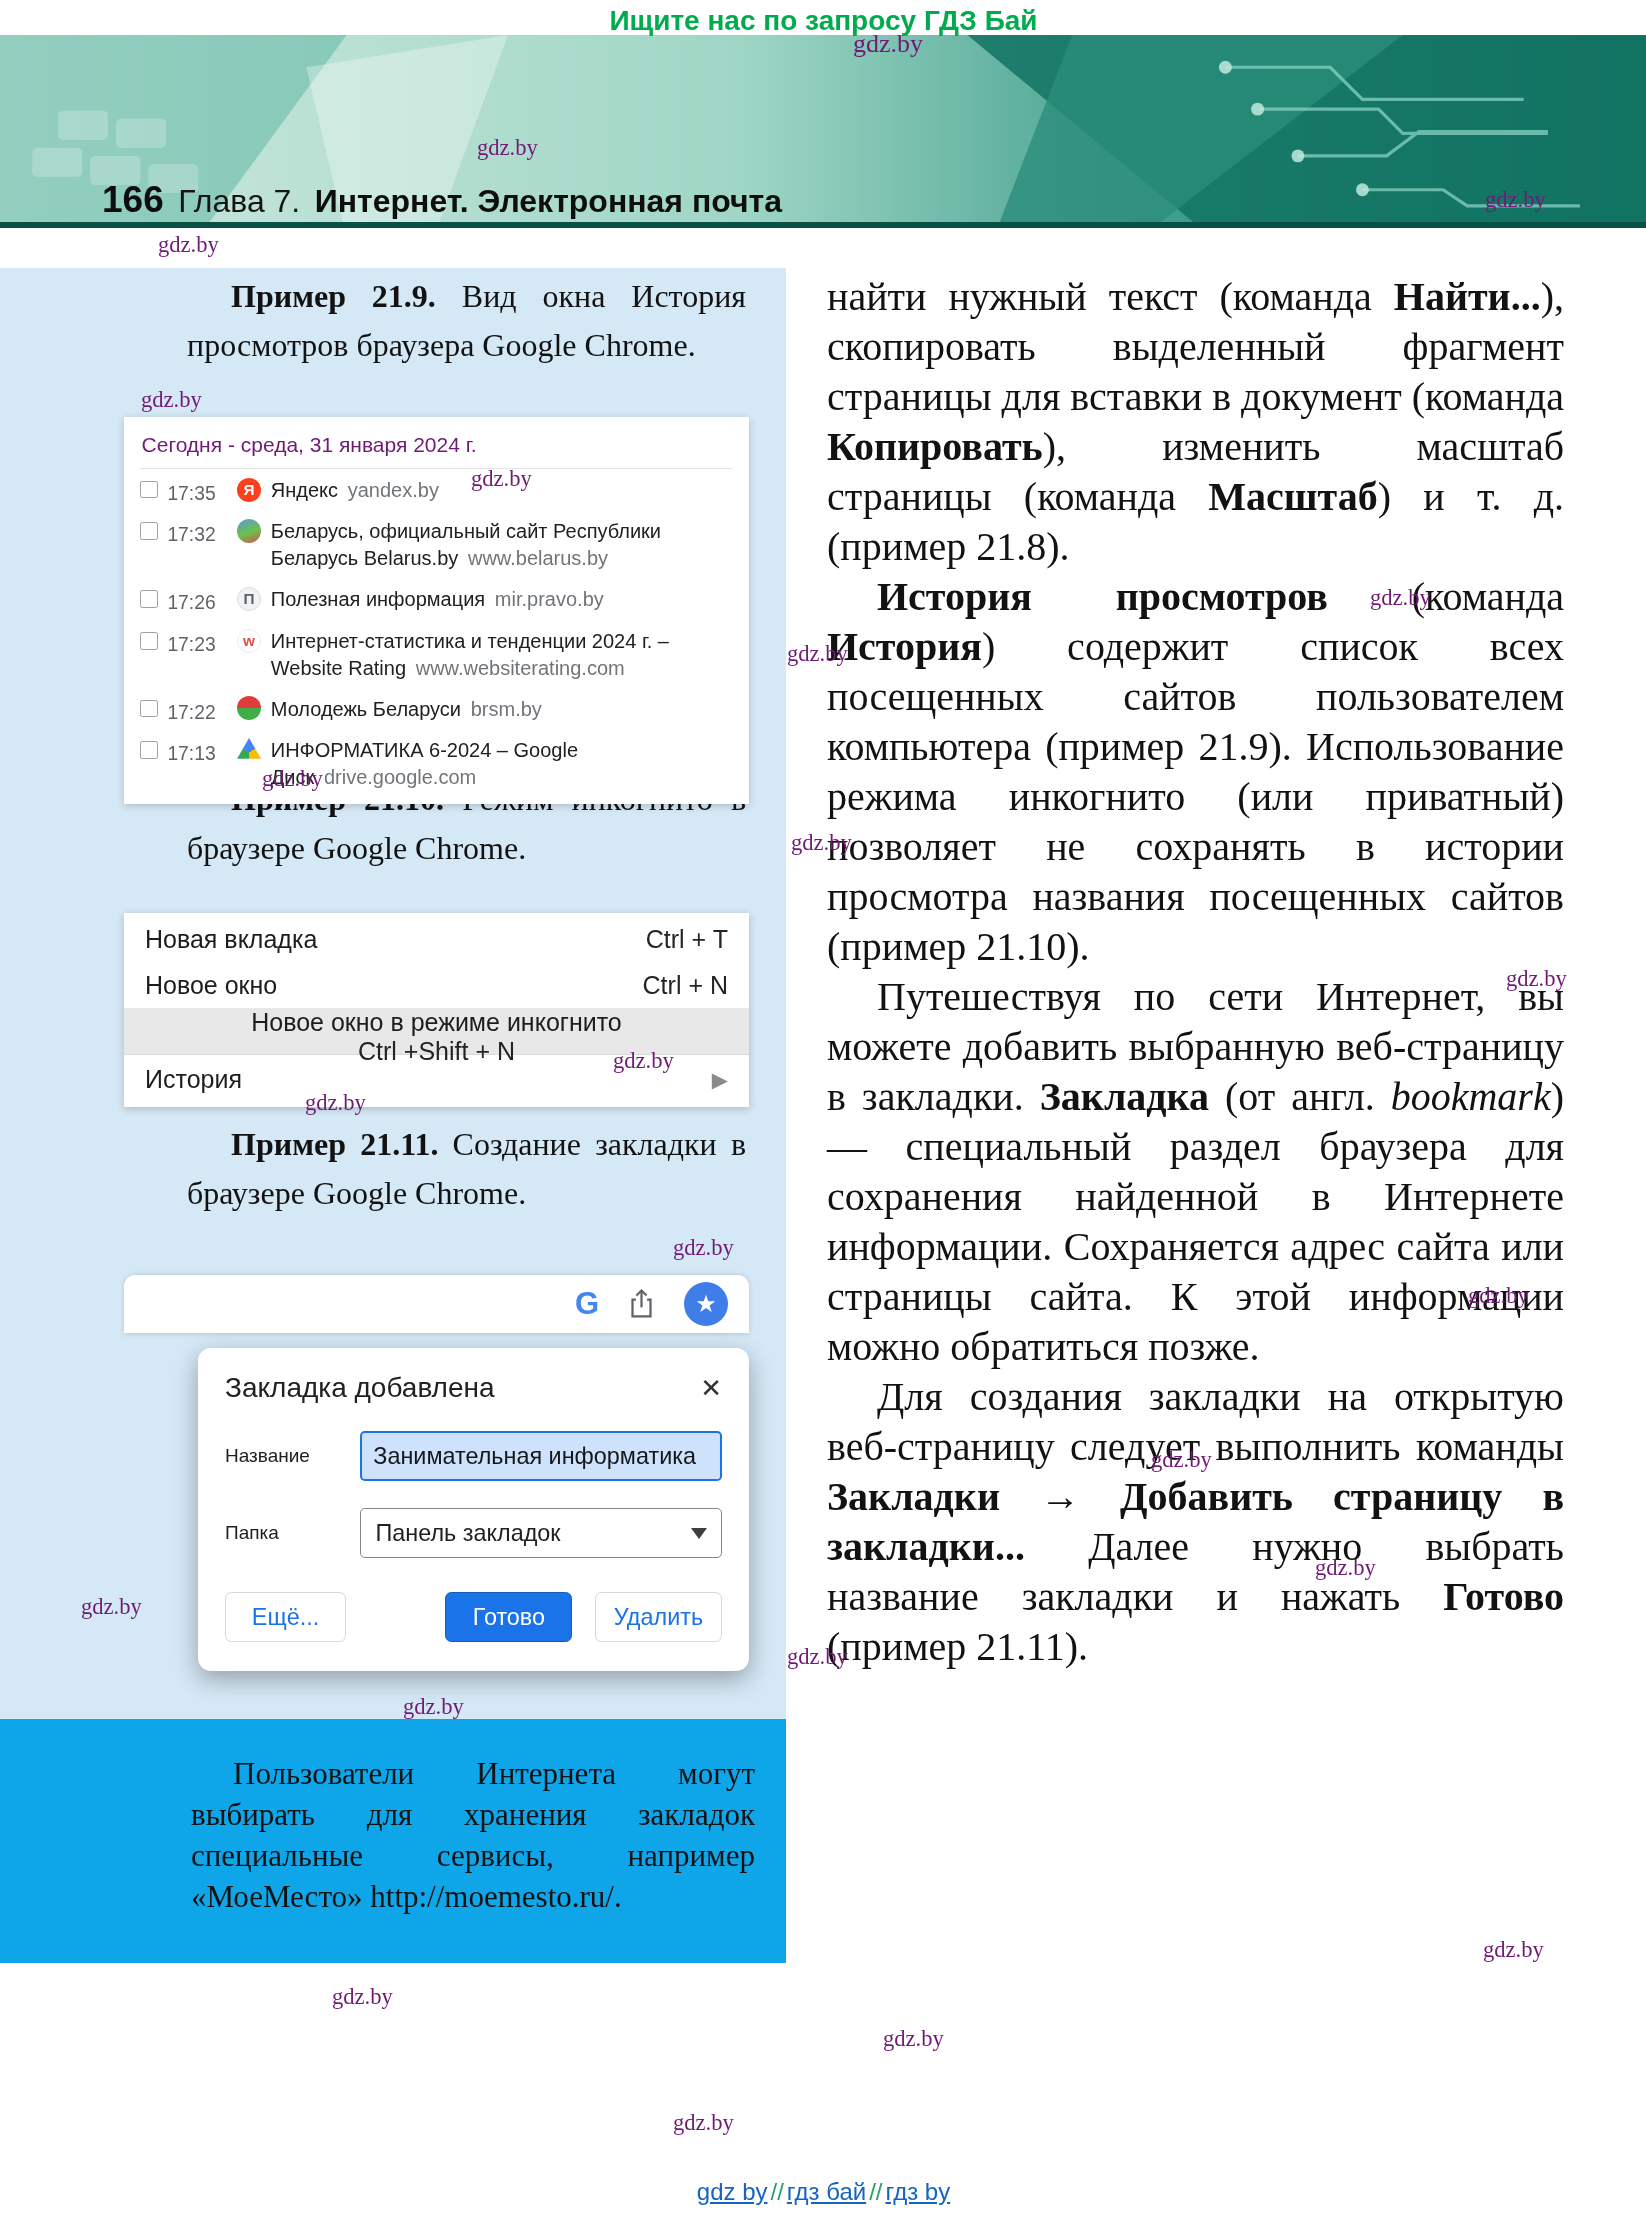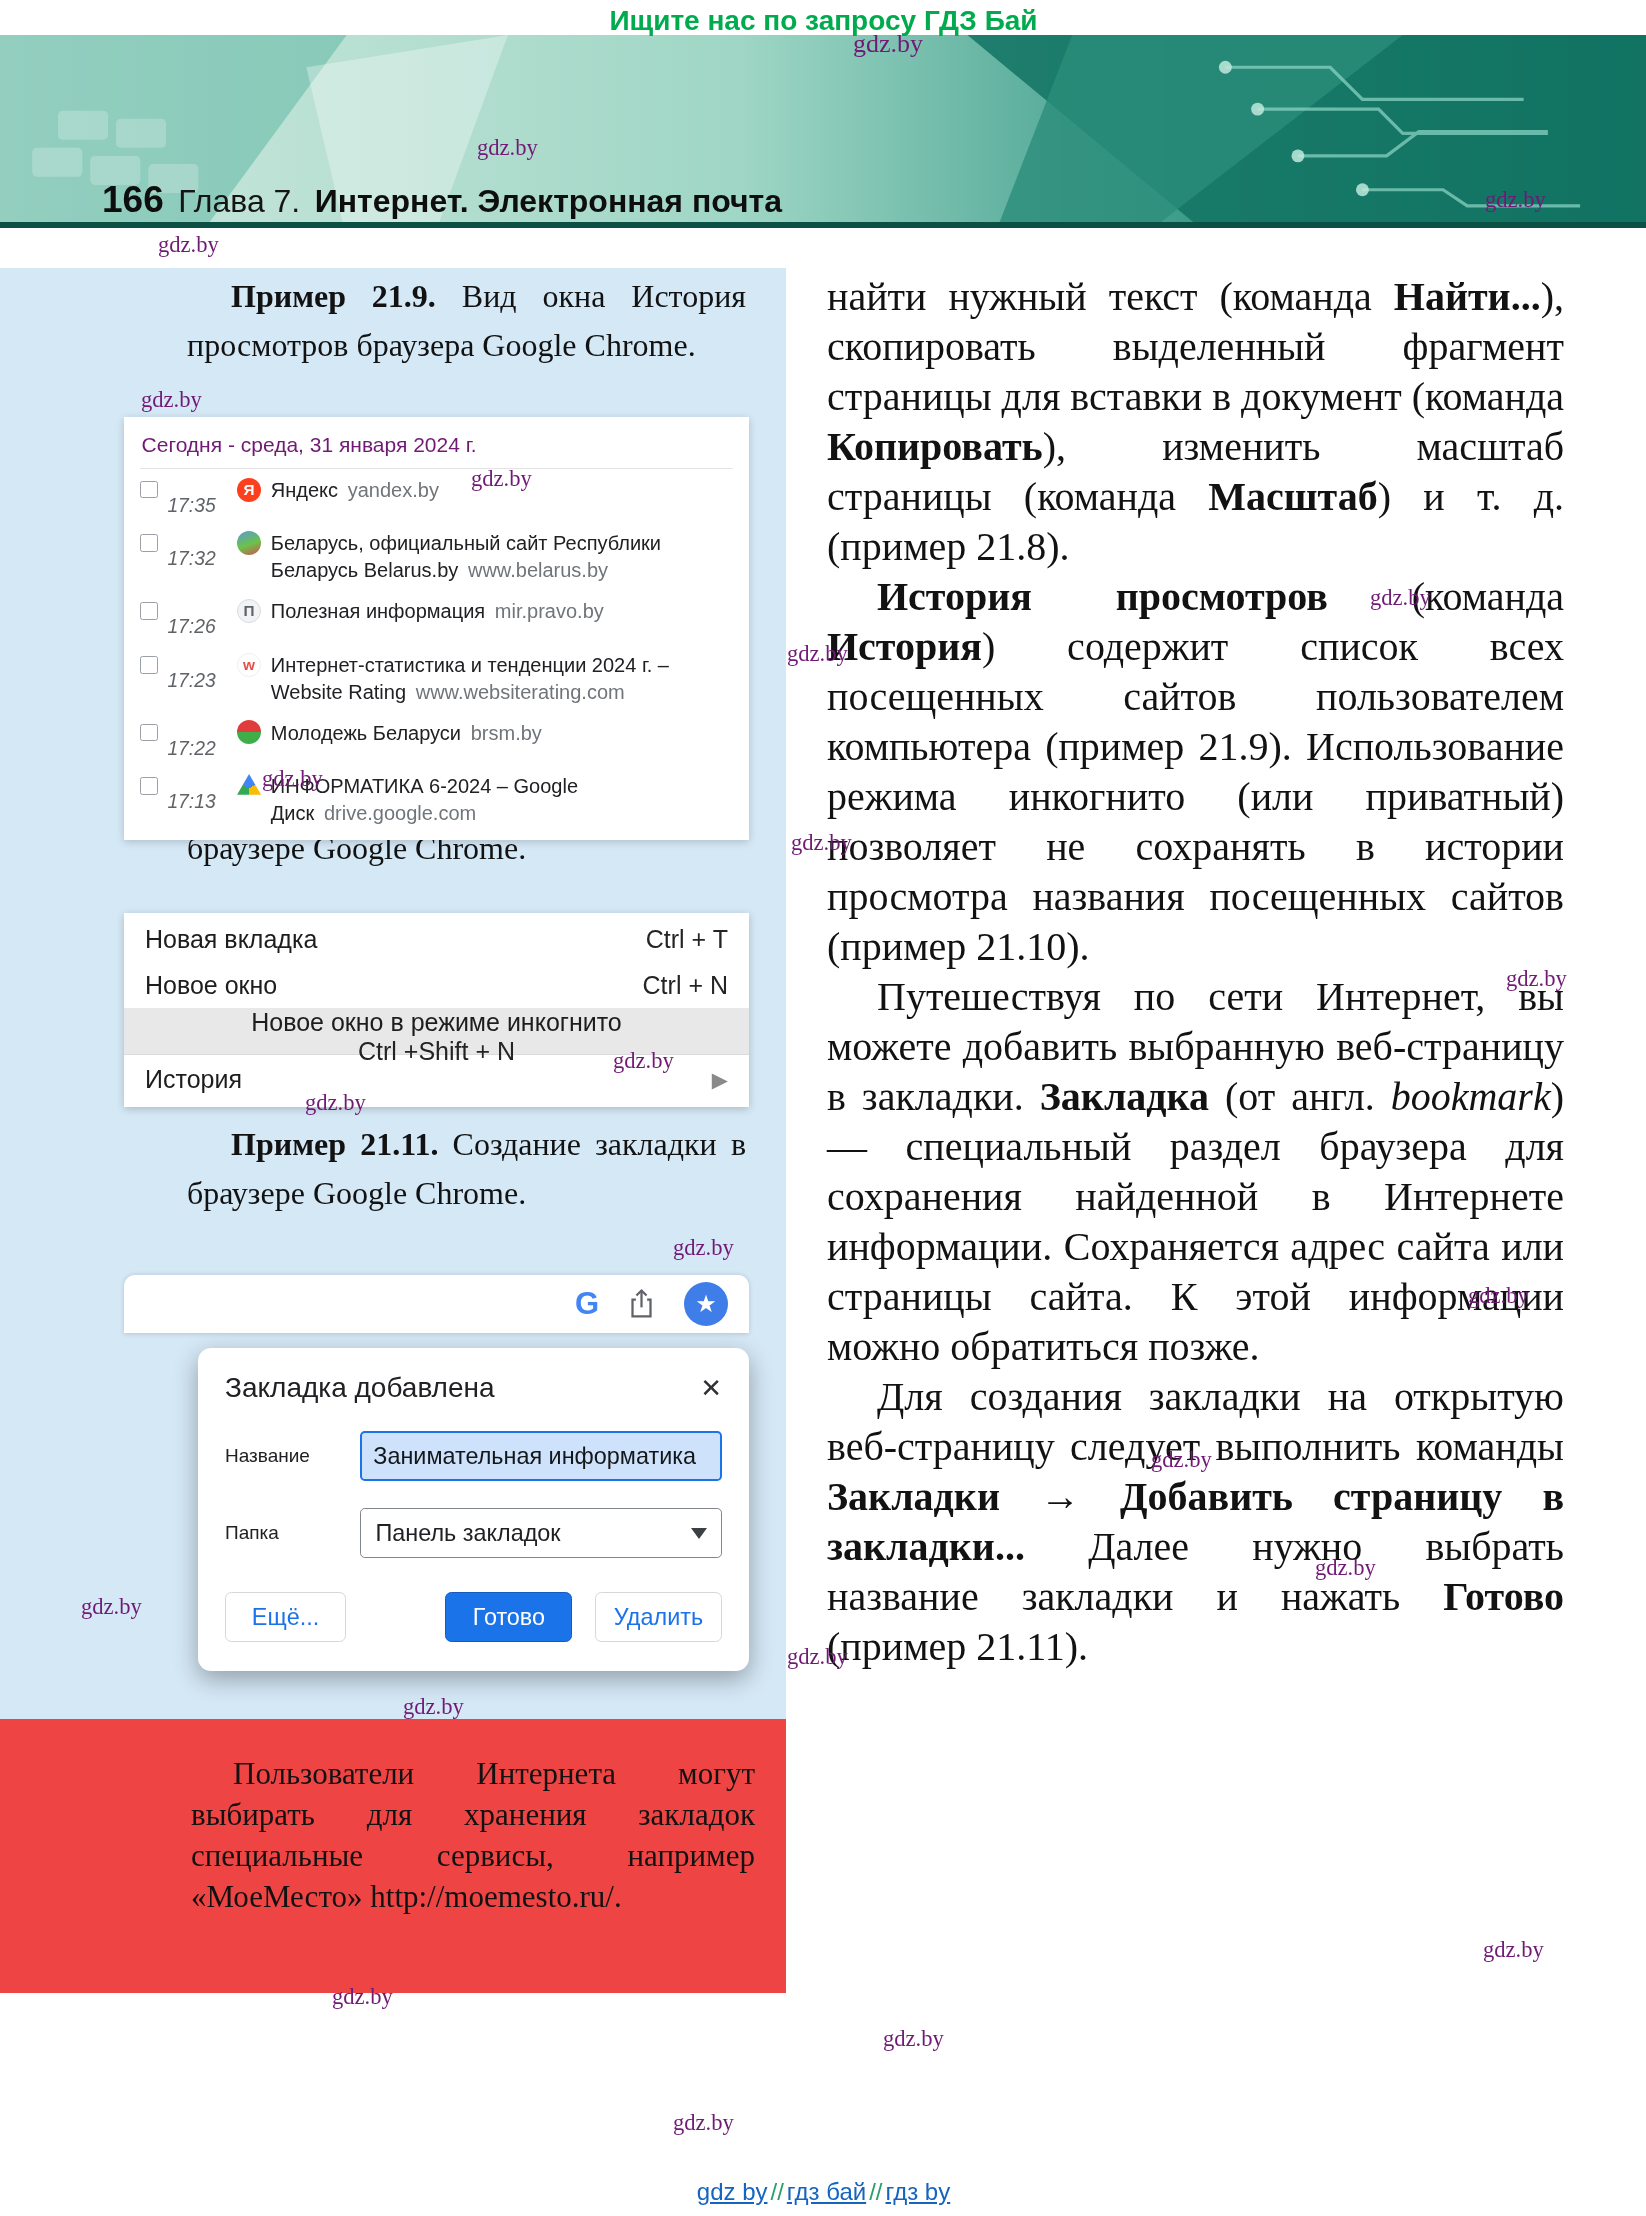--- a/index.html
+++ b/index.html
@@ -16,36 +16,36 @@
     font-family:"Liberation Sans","DejaVu Sans",sans-serif; z-index:2; }
   .pg-num { font-size:37px; font-weight:bold; color:#0e0e0e; }
   .chap { font-size:32px; font-weight:normal; color:#151515; }
   .chap-title { font-size:32px; font-weight:bold; color:#0e0e0e; }
 
   
   .wm { position:absolute; font-family:Liberation Serif, serif; font-size:22.6px; color:#701a75; z-index:5; }
 
   
   .left-panel { position:absolute; left:0; top:268px; width:786px; height:1451px; background:#d5e8f6; z-index:0; }
-  .note-panel { position:absolute; left:0; top:1719px; width:786px; height:274px; background:#ef4444; z-index:0; }
+  .note-panel { position:absolute; left:0; top:1719px; width:786px; height:244px; background:#0ea5e9; z-index:0; }
   .note-text { position:absolute; left:191px; top:34px; width:564px; font-size:31px; line-height:41px;
     text-align:justify; text-indent:42px; color:#121212; }
 
   
   .example { position:absolute; left:187px; width:559px; font-size:32px; line-height:49px;
     text-align:justify; text-indent:44px; color:#121212; z-index:1; }
 
   
   .history { position:absolute; left:124px; top:417px; width:625px; background:#fff; z-index:1;
     padding:13px 16px 6.4px; box-shadow:0 1.6px 8px rgba(0,0,0,.18);
     font-family:"Liberation Sans","DejaVu Sans",sans-serif; }
   .h-date { font-size:21px; color:#701a75; padding:3.2px 1.6px 11.3px; border-bottom:1.6px solid #e4e4e4; }
   .h-row { display:flex; align-items:flex-start; gap:9.7px; padding:7.3px 0 6.4px; }
   .h-cb { width:17.7px; height:17.7px; border:1.6px solid #9aa0a6; border-radius:2.4px; margin-top:4px; flex:none; background:#fff; }
-  .h-time { width:60px; font-size:19.3px; color:#5f6368; margin-top:18px; flex:none;font-style:italic; }
+  .h-time { width:60px; font-size:19.3px; color:#5f6368; margin-top:6px; flex:none; }
   .h-fav { width:24px; height:24px; border-radius:50%; flex:none; display:flex; align-items:center;
     justify-content:center; font-size:15.3px; font-weight:bold; color:#fff; margin-top:0.8px; }
   .fav-yandex { background:#fc3f1d; }
   .fav-belarus { background:linear-gradient(160deg,#5a9bd5 0%,#6cc24a 55%,#d05050 100%); }
   .fav-pravo { background:#f1f3f4; border:1.6px solid #d7dbe0; color:#5f6368; }
   .fav-rating { background:#ffffff; border:1.6px solid #eeeeee; color:#e25144; }
   .fav-brsm { background:linear-gradient(180deg,#e03c3c 0 50%,#3fae49 50% 100%); }
   .fav-drive { border-radius:0; clip-path:polygon(50% 0,100% 86%,0 86%);
     background:conic-gradient(from -60deg at 50% 60%, #4285f4 0 120deg, #fbbc04 120deg 240deg, #34a853 240deg 360deg); }
   .h-text { font-size:20px; line-height:27px; color:#202124; }

